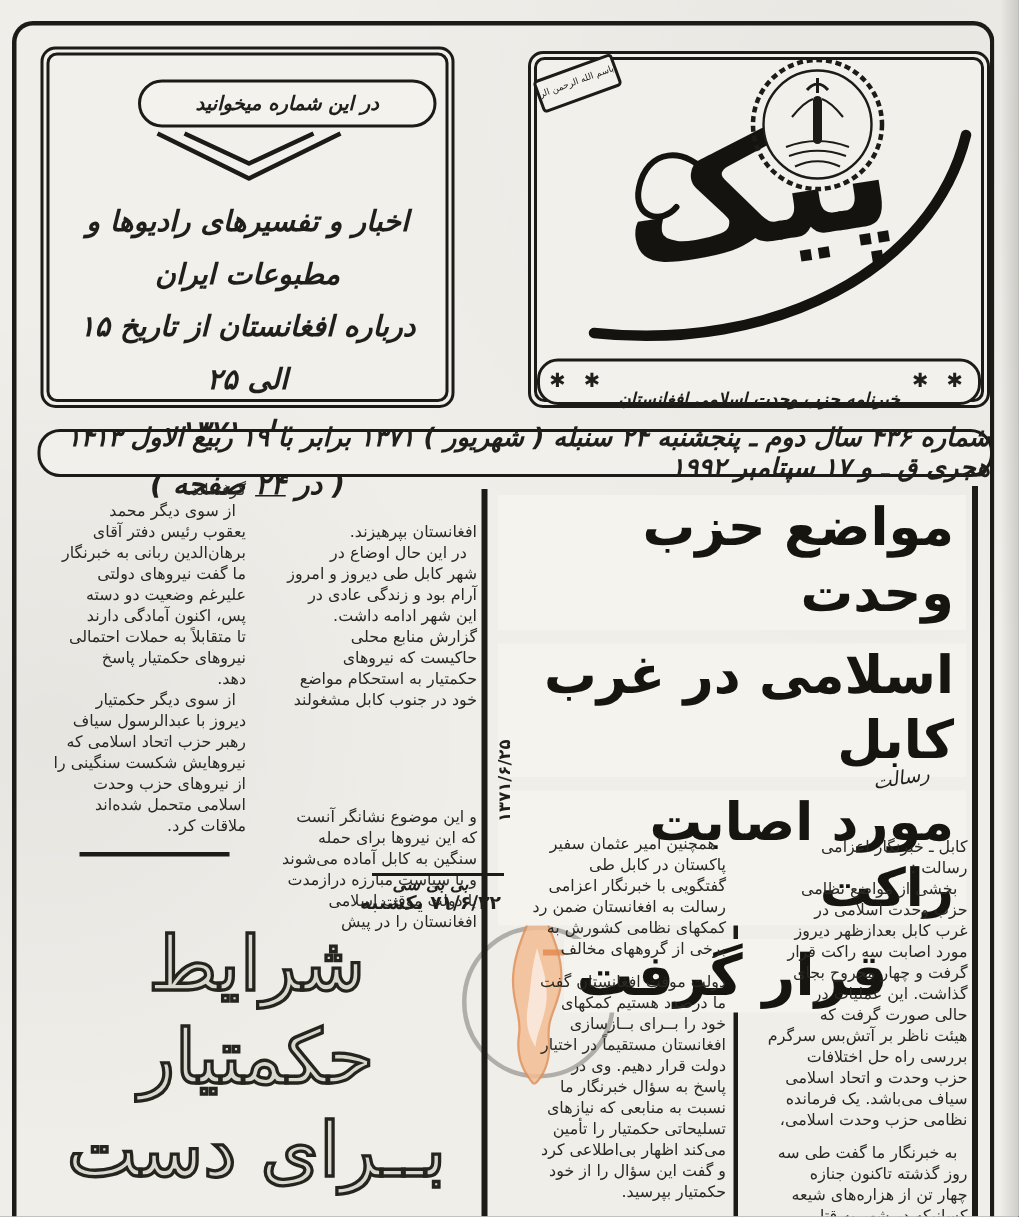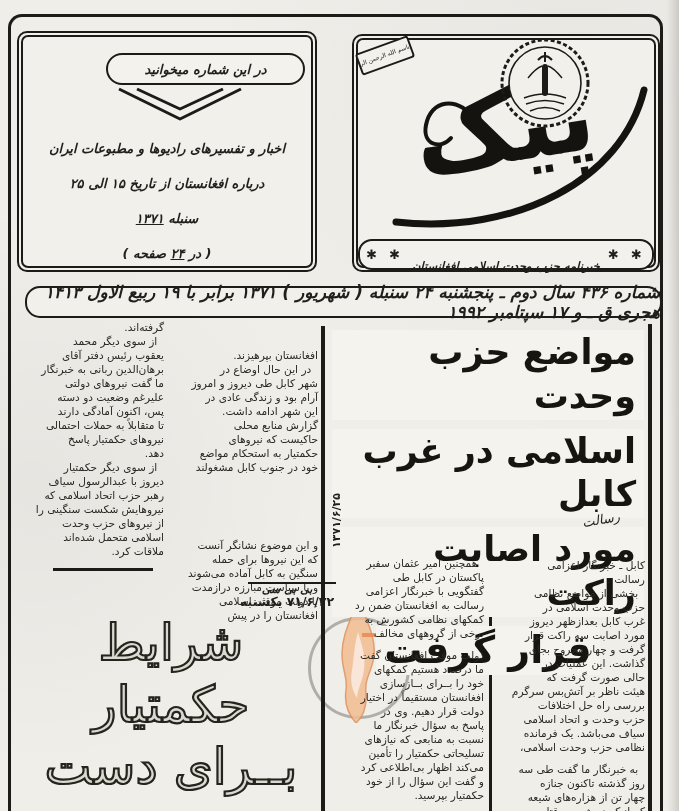--- a/index.html
+++ b/index.html
@@ -12,25 +12,25 @@
   }
   .abs{position:absolute;}
   .ink{background:#1d1b17;}
   
   .frame{left:8px;top:14px;width:649px;height:900px;border:3.5px solid #1d1b17;border-bottom:none;border-radius:14px 14px 0 0;}
   .edge-shadow{right:0;top:0;width:12px;height:811px;background:linear-gradient(to left, rgba(60,58,52,.18), transparent);}
   
   .dbl{border:2px solid #1d1b17;border-radius:10px;}
   .dbl::after{content:"";position:absolute;inset:2px;border:2px solid #1d1b17;border-radius:7px;pointer-events:none;}
   
-  .topbox{left:17px;top:31px;width:272px;height:237px;background:#f1f0eb;padding-left:24px;}
+  .topbox{left:27px;top:31px;width:272px;height:237px;background:#f1f0eb;}
   .bubble{position:absolute;right:10px;top:20px;width:195px;height:28px;border:2px solid #1d1b17;border-radius:16px;
           display:flex;align-items:center;justify-content:center;font-size:13px;font-style:italic;font-weight:bold;background:#f3f2ed;}
   .announce{position:absolute;right:10px;left:10px;top:98px;text-align:center;font-style:italic;font-weight:bold;
-            font-size:13px;line-height:35px;}
+            font-size:19px;line-height:35px;}
   .u{text-decoration:underline;}
   
   .masthead{left:352px;top:34px;width:304px;height:234px;background:#f1f0eb;}
   .bismillah{left:357px;top:44px;width:52px;height:19px;border:2px solid #1d1b17;border-radius:3px;background:#f2f1ec;
              transform:rotate(-20deg);font-size:6px;line-height:17px;text-align:center;white-space:nowrap;overflow:hidden;z-index:5;}
   .emblem{left:500px;top:38px;z-index:4;}
   .logo-swash{left:356px;top:50px;z-index:3;}
   .logo-text{left:352px;top:78px;width:304px;text-align:center;font-size:100px;line-height:1;font-weight:bold;
              transform:rotate(-9deg);z-index:3;color:#15130f;}
   .banner{position:absolute;left:358px;top:239px;width:292px;height:27px;border:2px solid #1d1b17;border-radius:14px;

